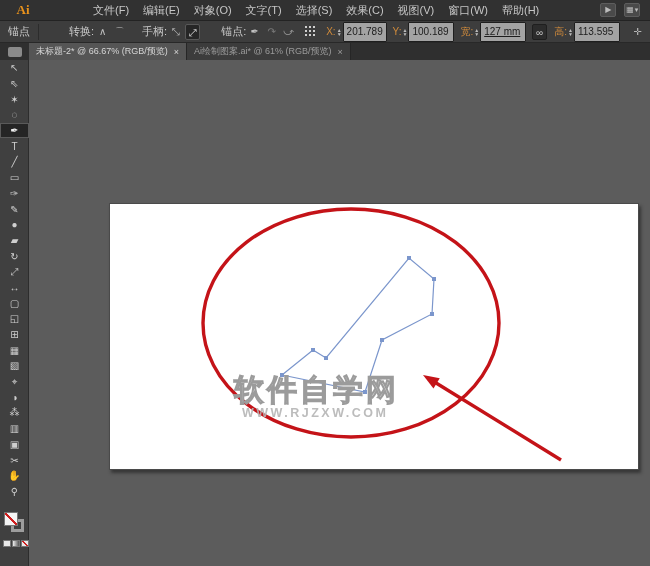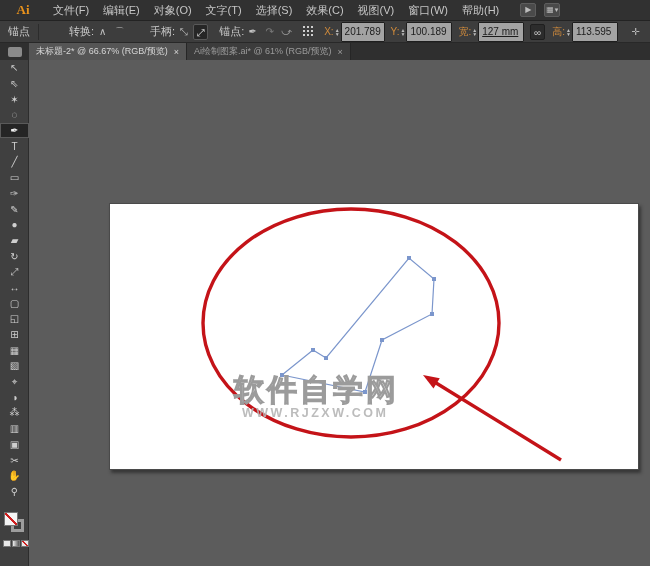--- a/index.html
+++ b/index.html
@@ -1,21 +1,21 @@
 <!DOCTYPE html>
 <html><head>
 <meta charset="utf-8">
 <style>
   * { margin:0; padding:0; box-sizing:border-box; }
   html,body { width:650px; height:566px; overflow:hidden; }
   body { font-family:"Liberation Sans","DejaVu Sans",sans-serif; background:#5c5c5c; color:#c8c8c8; }
   #app { position:relative; width:650px; height:566px; }
 
   
-  #menubar { height:21px; background:#313131; border-bottom:1px solid #232323; display:flex; align-items:center; }
+  #menubar { height:21px; background:#313131; border-bottom:1px solid #232323; display:flex; align-items:center;gap:40px; }
   #logo { width:46px; text-align:center; color:#e8921c; font-weight:bold; font-size:13px; font-family:"Liberation Serif","DejaVu Serif",serif; }
   #menu-items { display:flex; align-items:center; }
   .menu-item { font-size:11px; color:#c6c6c6; padding:4px 7px; cursor:default; }
   .menu-right { display:flex; align-items:center; margin-left:14px; gap:8px; }
   .mr-btn { width:16px; height:14px; background:#4a4a4a; border:1px solid #5d5d5d; border-radius:2px; color:#bdbdbd; font-size:8px; line-height:12px; text-align:center; }
   .mr-caret { color:#bdbdbd; font-size:7px; margin-left:1px; }
 
   
   #optionsbar { height:22px; background:#3d3d3d; border-bottom:1px solid #282828; display:flex; align-items:center; font-size:11px; padding-left:8px; }
   .opt-label { color:#c9c9c9; white-space:nowrap; }
@@ -80,24 +80,24 @@
       <div class="mr-btn"><span>▦</span><span class="mr-caret">▾</span></div>
     </div>
   </div>
 
   <div id="optionsbar">
     <span class="opt-label">锚点</span>
     <span class="opt-sep"></span>
     <span class="opt-label" style="margin-left:22px">转换:</span>
     <span class="icon-btn">∧</span>
     <span class="icon-btn">⌒</span>
-    <span class="opt-label" style="margin-left:22px">手柄:</span>
+    <span class="opt-label" style="margin-left:14px">手柄:</span>
     <span class="icon-btn">⤡</span>
     <span class="icon-btn active">⤢</span>
-    <span class="opt-label" style="margin-left:10px">锚点:</span>
+    <span class="opt-label" style="margin-left:20px">锚点:</span>
     <span class="icon-btn">✒</span>
     <span class="icon-btn" style="opacity:.45">↷</span>
     <span class="icon-btn" style="opacity:.7">⤻</span>
     <span class="grid9">
         <i></i>
       </span>
 
     <span class="fld-label">X:</span>
     <span class="stepper">
         <span>▲</span>

